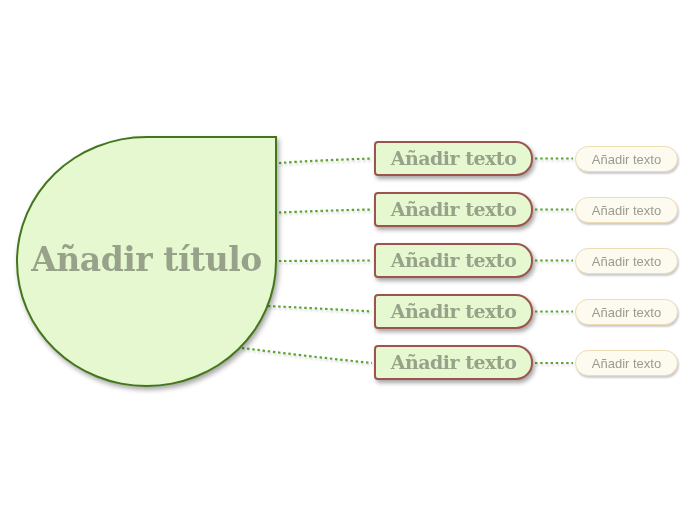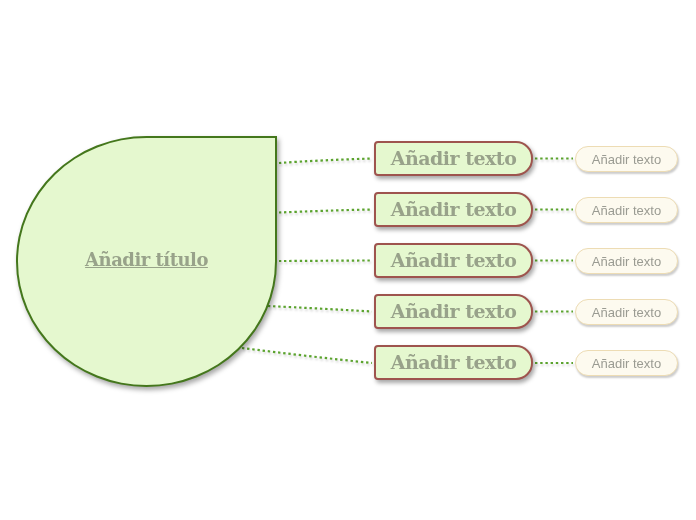--- a/index.html
+++ b/index.html
@@ -29,25 +29,24 @@
     background:var(--root-fill,#e5f8cf);
     border:2px solid var(--root-border,#44771c);
     border-radius:50% 0 50% 50%;
     box-shadow:2px 3px 5px rgba(0,0,0,0.35);
     display:flex;align-items:center;justify-content:center;
     cursor:pointer;
   }
   .root-node .label{
     font-family:"DejaVu Serif", serif;
     font-weight:bold;
-    font-size:18px;
+    font-size:33px;
     letter-spacing:-0.5px;
     color:var(--root-text,#98a28a);
     margin-top:-4px;
-    text-decoration:underline;
   }
   .branch-node{
     position:absolute;
     left:374px;
     width:159px;height:35px;
     box-sizing:border-box;
     background:var(--branch-fill,#e5f8cf);
     border:2px solid var(--branch-border,#9e544e);
     border-radius:4px 17px 17px 4px;
     box-shadow:2px 3px 4px rgba(0,0,0,0.35);

